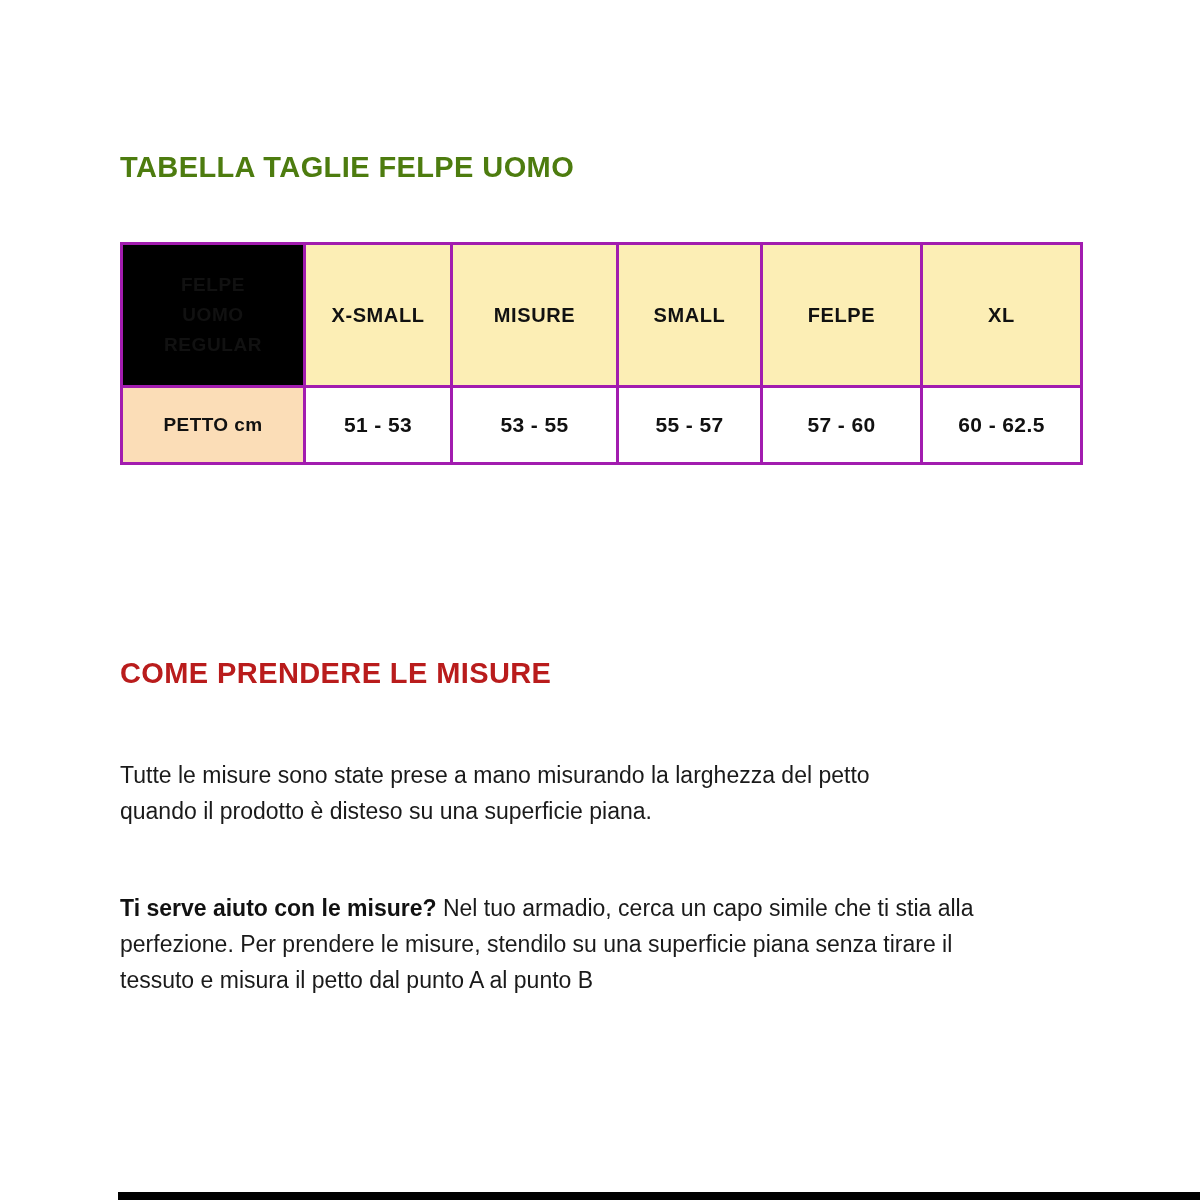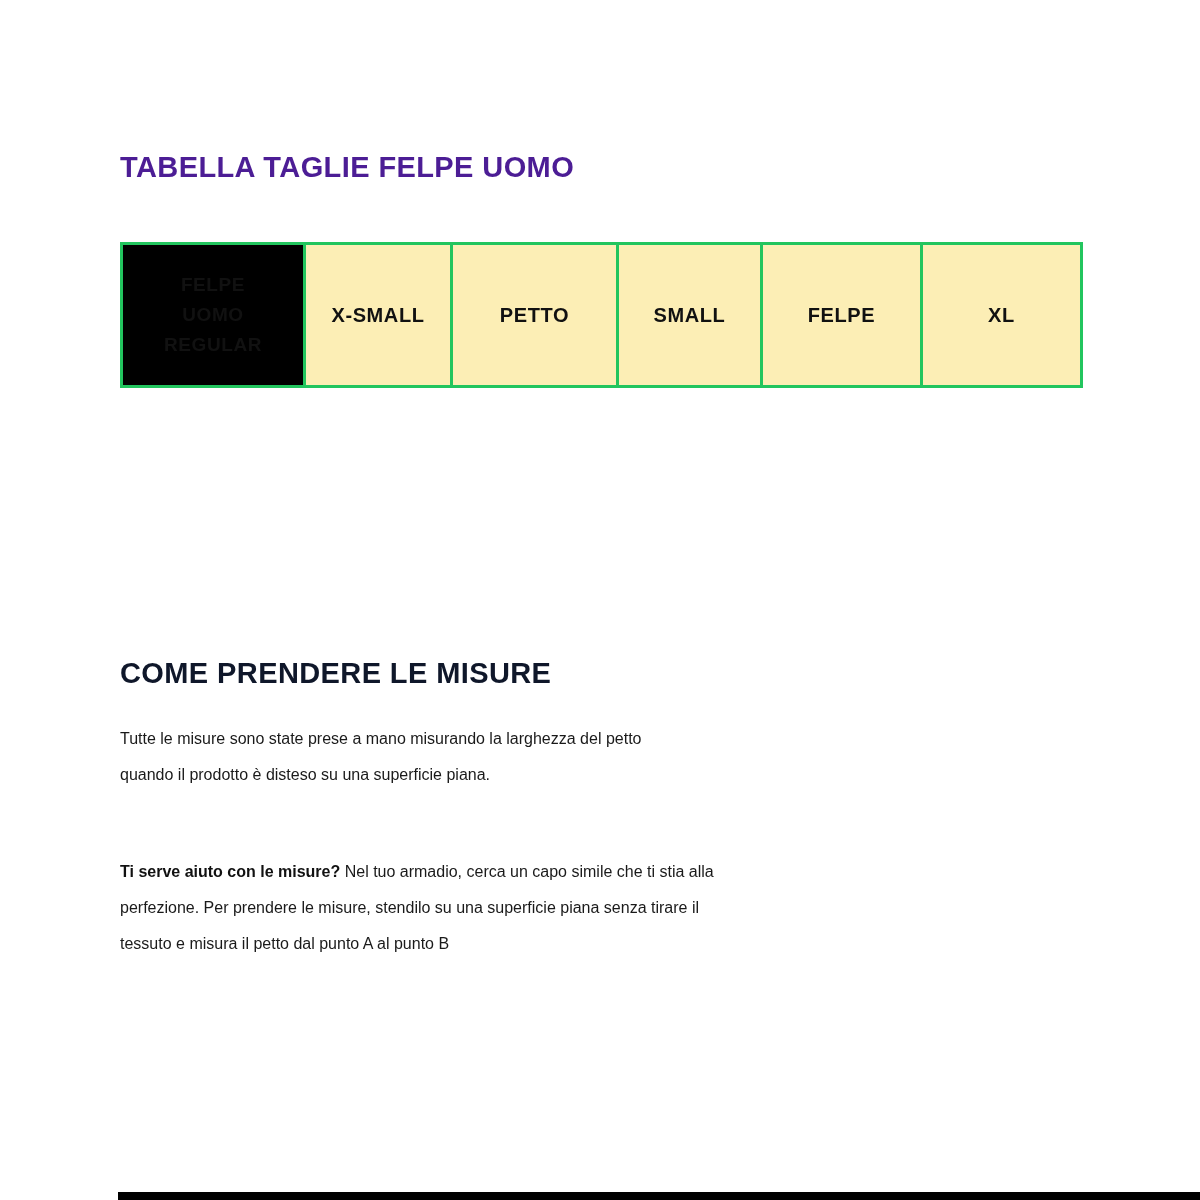--- a/index.html
+++ b/index.html
@@ -15,43 +15,43 @@
     font-family: "Liberation Sans", sans-serif;
     color: #111111;
   }
   .page-title {
     position: absolute;
     left: 120px;
     top: 151px;
     font-size: 29px;
     font-weight: 700;
     letter-spacing: 0.4px;
-    color: #4c1d95;
+    color: #4d7c0f;
     white-space: nowrap;
   }
   .section-title {
     position: absolute;
     left: 120px;
     top: 657px;
     font-size: 29px;
     font-weight: 700;
     letter-spacing: 0.4px;
-    color: #0f172a;
+    color: #b91c1c;
     white-space: nowrap;
   }
   table.size-table {
     position: absolute;
     left: 120px;
     top: 242px;
     border-collapse: collapse;
     table-layout: fixed;
     width: 960px;
   }
   table.size-table td {
-    border: 3px solid #22c55e;
+    border: 3px solid #a21caf;
     text-align: center;
     vertical-align: middle;
     font-weight: 700;
     color: #111111;
     padding: 0;
   }
   tr.header-row { height: 143px; }
   tr.data-row   { height: 77px;  }
   td.corner-cell {
     background: #000000;
@@ -72,24 +72,25 @@
     letter-spacing: 0.4px;
   }
   td.value-cell {
     background: #ffffff;
     font-size: 21px;
     letter-spacing: 0.4px;
   }
   .paragraph {
     position: absolute;
     left: 120px;
-    font-size: 16px;
+    font-size: 23px;
     line-height: 36px;
     color: #1a1a1a;
     white-space: pre-line;
+    margin-top: 36px;
   }
   .paragraph-measures { top: 721px;  width: 920px; }
   .paragraph-help     { top: 854px;  width: 1000px; }
   .paragraph-help strong { font-weight: 700; color: #111111; }
   .bottom-cropped-bar {
     position: absolute;
     left: 118px;
     top: 1192px;
     width: 1082px;
     height: 8px;
@@ -109,24 +110,32 @@
     <col style="width:144px">
     <col style="width:160px">
     <col style="width:160px">
   </colgroup>
   <tbody>
     <tr class="header-row">
       <td class="corner-cell">FELPE
 UOMO
 REGULAR</td>
       <td class="size-header-cell">X-SMALL</td>
-      <td class="size-header-cell">PETTO</td>
+      <td class="size-header-cell">MISURE</td>
       <td class="size-header-cell">SMALL</td>
       <td class="size-header-cell">FELPE</td>
       <td class="size-header-cell">XL</td>
+    </tr>
+    <tr class="data-row">
+      <td class="row-label-cell">PETTO cm</td>
+      <td class="value-cell">51 - 53</td>
+      <td class="value-cell">53 - 55</td>
+      <td class="value-cell">55 - 57</td>
+      <td class="value-cell">57 - 60</td>
+      <td class="value-cell">60 - 62.5</td>
     </tr>
   </tbody>
 </table>
 
 <div class="section-title">COME PRENDERE LE MISURE</div>
 
 <div class="paragraph paragraph-measures">Tutte le misure sono state prese a mano misurando la larghezza del petto
 quando il prodotto è disteso su una superficie piana.</div>
 
 <div class="paragraph paragraph-help"><strong>Ti serve aiuto con le misure? </strong><span>Nel tuo armadio, cerca un capo simile che ti stia alla

